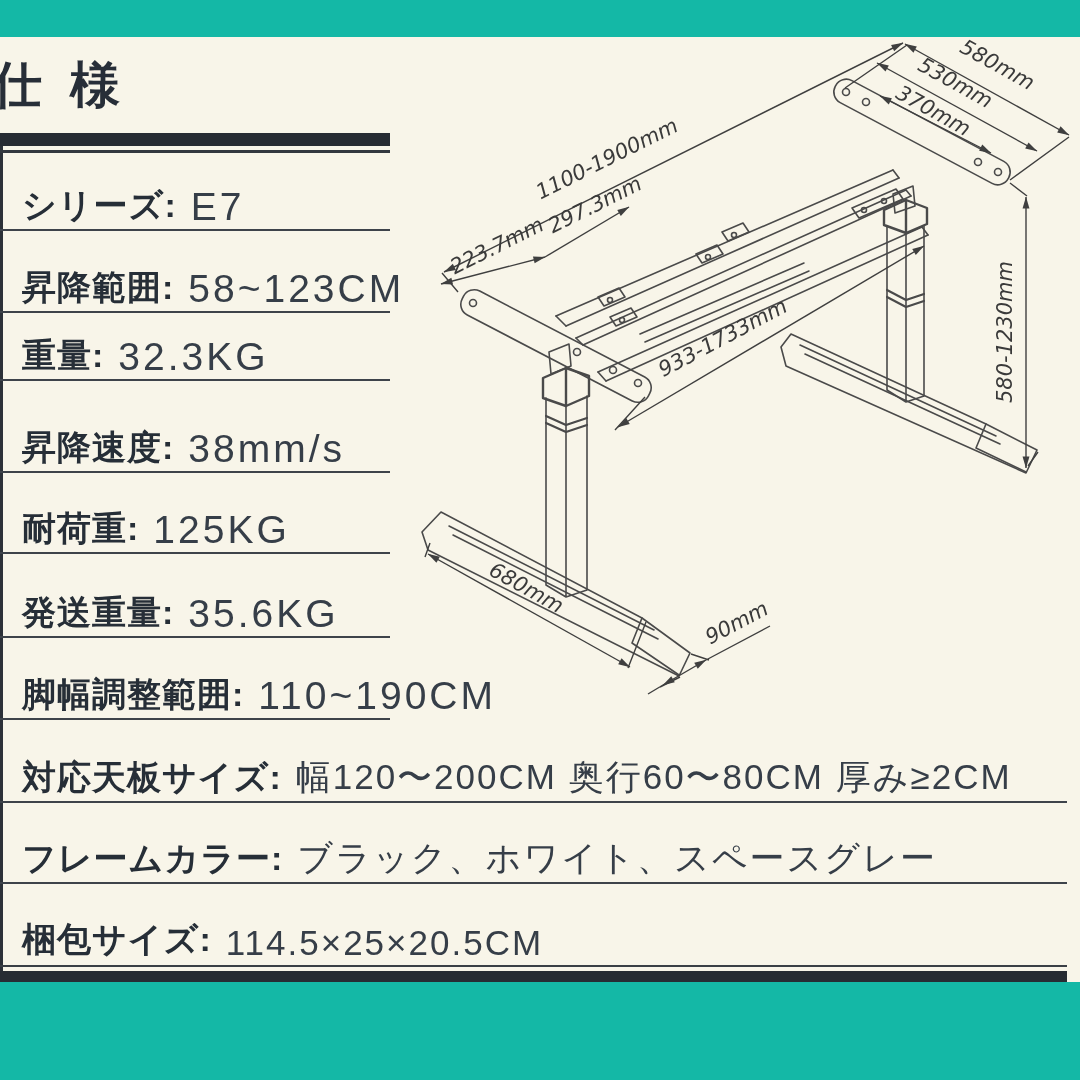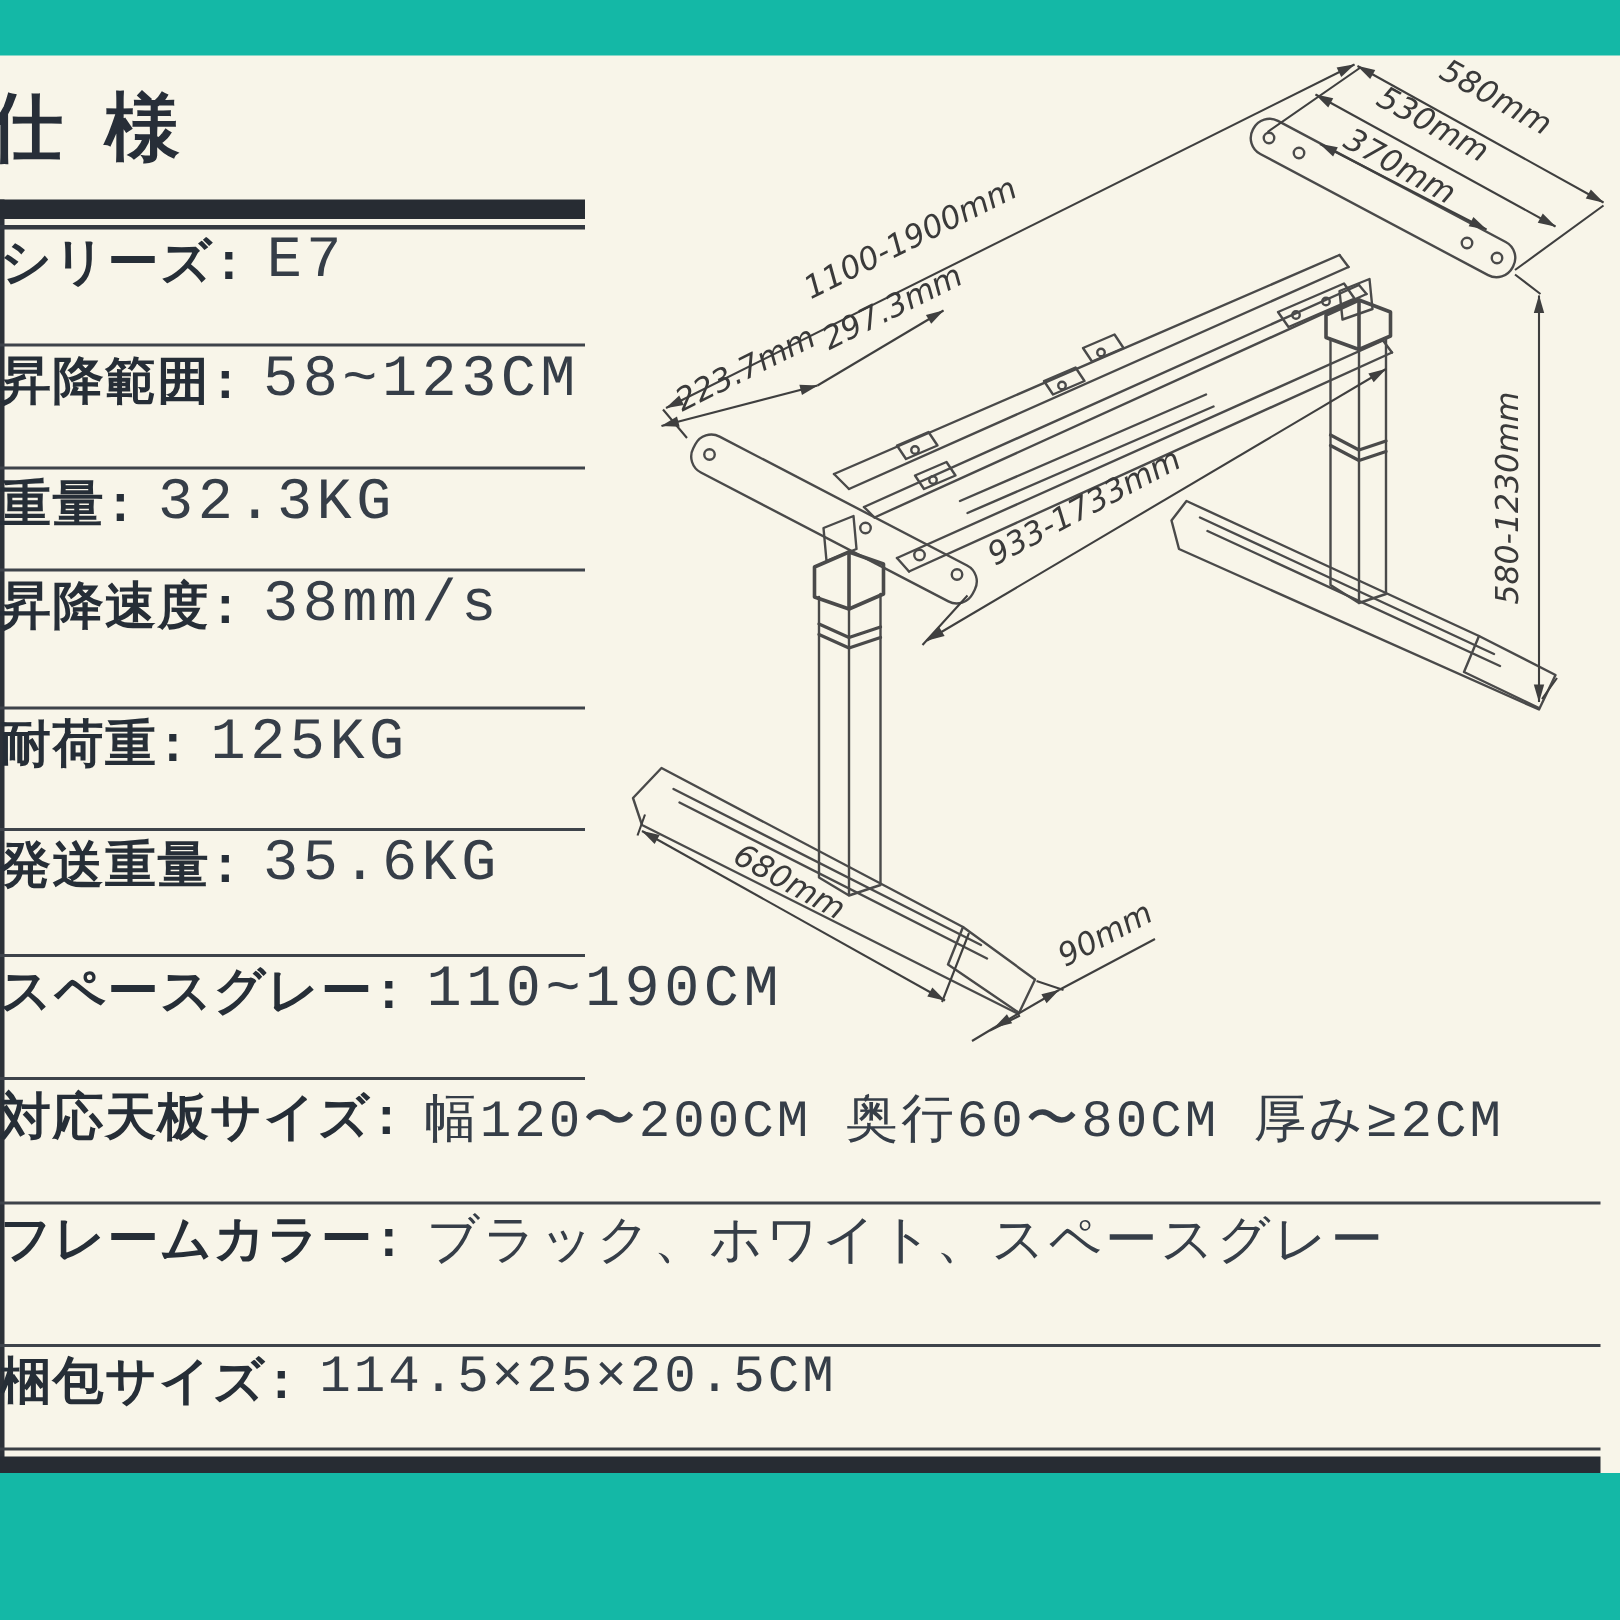--- a/index.html
+++ b/index.html
@@ -5,31 +5,31 @@
   html,body{margin:0;padding:0;background:#ffffff;font-family:"Liberation Sans","DejaVu Sans",sans-serif;}
   .canvas{position:relative;width:1080px;height:1080px;background:#14b8a6;overflow:hidden;}
   .sheet-bg{position:absolute;left:0;top:37px;width:1080px;height:945px;background:#f8f5e9;}
   .left-edge{position:absolute;left:0;top:133px;width:3px;height:849px;background:#2c3138;}
   .page-title{position:absolute;left:-8px;top:52px;margin:0;font-size:50px;font-weight:900;
     color:#272e38;letter-spacing:7px;white-space:nowrap;}
   .rule-thick{position:absolute;left:0;top:133px;width:390px;height:13px;background:#272c33;}
   .rule-thin{position:absolute;left:0;top:150px;width:390px;height:3px;background:#33383f;}
   .rows-short{position:absolute;left:0;top:152px;width:390px;}
   .rows-long{position:absolute;left:0;top:722px;width:1067px;}
-  .row{display:flex;align-items:flex-start;border-bottom:2px solid #3e434a;padding-left:0;
-    white-space:nowrap;box-sizing:border-box;overflow:visible;font-family:Liberation Mono, monospace;}
+  .row{display:flex;align-items:flex-end;border-bottom:2px solid #3e434a;padding-left:22px;
+    white-space:nowrap;box-sizing:border-box;overflow:visible;}
   .rows-short .row:nth-child(1){height:79px}
   .rows-short .row:nth-child(2){height:82px}
   .rows-short .row:nth-child(3){height:68px}
   .rows-short .row:nth-child(4){height:92px}
   .rows-short .row:nth-child(5){height:81px}
   .rows-short .row:nth-child(6){height:84px}
   .rows-short .row:nth-child(7){height:82px}
   .rows-long .row:nth-child(1){height:81px}
-  .rows-long .row:nth-child(2){height:95px}
+  .rows-long .row:nth-child(2){height:81px}
   .rows-long .row:nth-child(3){height:79px;border-bottom:none}
   .spec-label{font-weight:bold;font-size:34px;color:#262e37;letter-spacing:1px;}
   .spec-value{font-size:39px;color:#363e48;margin-left:14px;letter-spacing:3px;}
   .rows-long .spec-value{letter-spacing:2px;font-size:35px;}
   .b-thin{position:absolute;left:0;top:965px;width:1067px;height:2px;background:#3a3f45;}
   .b-thick{position:absolute;left:0;top:971px;width:1067px;height:11px;background:#272c33;}
   .diagram{position:absolute;left:0;top:0;width:1080px;height:1080px;pointer-events:none;}
   .dim-text{font-size:21px;font-style:italic;fill:#3a3a3a;font-family:"DejaVu Sans",sans-serif;}
 </style>
 </head>
@@ -154,21 +154,21 @@
     </div>
     <div class="row">
       <span class="spec-label">耐荷重:</span>
       <span class="spec-value">125KG</span>
     </div>
     <div class="row">
       <span class="spec-label">発送重量:</span>
       <span class="spec-value">35.6KG</span>
     </div>
     <div class="row">
-      <span class="spec-label">スペースグレー:</span>
+      <span class="spec-label">脚幅調整範囲:</span>
       <span class="spec-value">110~190CM</span>
     </div>
   </div>
 
   <div class="rows-long">
     <div class="row">
       <span class="spec-label">対応天板サイズ:</span>
       <span class="spec-value">幅120〜200CM 奥行60〜80CM 厚み≥2CM</span>
     </div>
     <div class="row">

